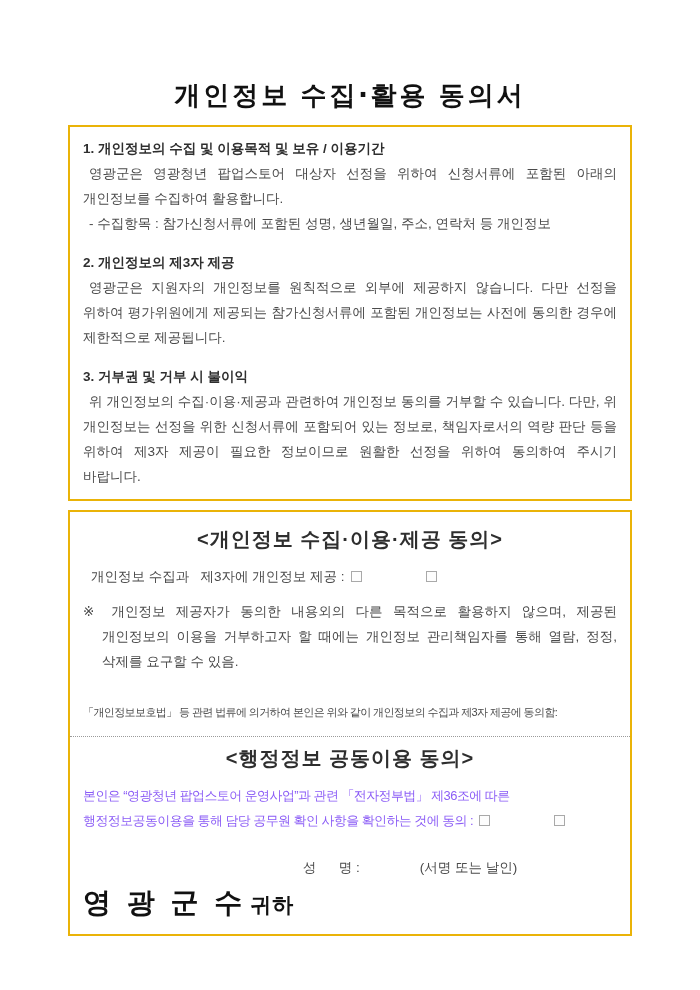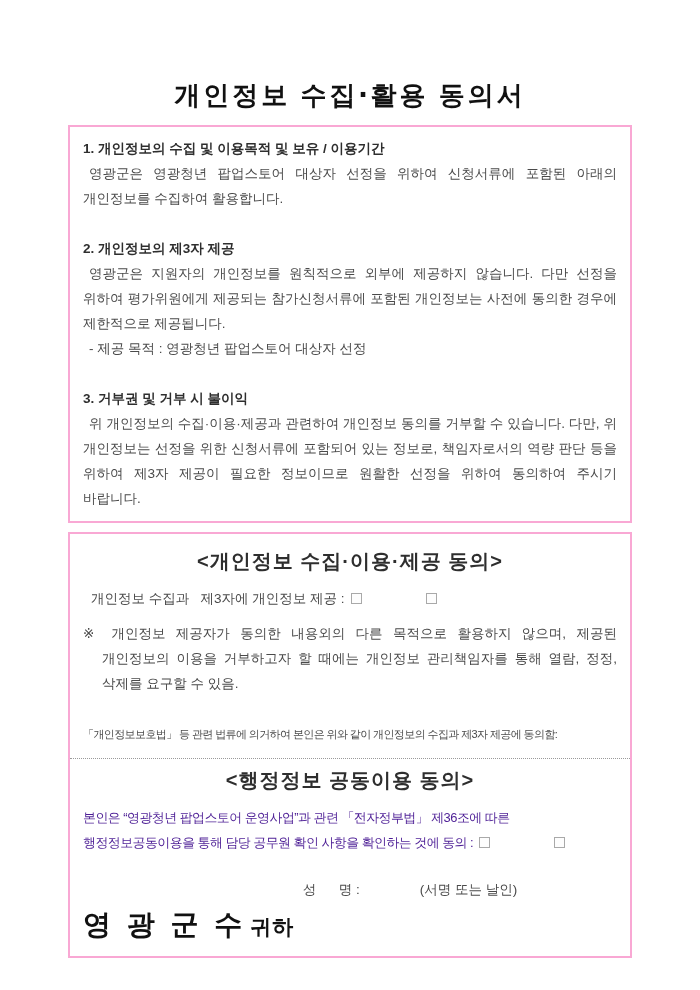--- a/index.html
+++ b/index.html
@@ -21,37 +21,37 @@
   .doc-title {
     text-align: center;
     font-size: 26px;
     font-weight: bold;
     color: #111;
     letter-spacing: 3px;
     margin-bottom: 12px;
     font-family: "Liberation Sans", "DejaVu Sans", sans-serif;
   }
   .box {
-    border: 2px solid #f9a8d4;
+    border: 2px solid #eab308;
     background: #fff;
     padding: 9px 13px 10px 13px;
     font-size: 13.5px;
     line-height: 25px;
     text-align: justify;
     word-break: keep-all;
   }
   .box + .box { margin-top: 9px; }
   .sec-heading {
     font-weight: bold;
     color: #2e2e2e;
     text-align: left;
   }
   .sec-body { color: #4a4a4a; }
   .sec-item { color: #4a4a4a; text-align: left; padding-left: 6px; }
-  .gap-top { margin-top: 25px; }
+  .gap-top { margin-top: 14px; }
   .indent1 { text-indent: 6px; }
   .consent-heading {
     text-align: center;
     font-weight: bold;
     color: #2e2e2e;
     margin: 6px 0 12px 0;
     font-size: 20px;
     letter-spacing: 1px;
   }
   .checkbox-line {
@@ -85,21 +85,21 @@
     text-align: left;
   }
   .dotted-sep {
     border: none;
     border-top: 1px dotted #9a9a9a;
     margin: 11px -13px 9px -13px;
   }
   .admin-body {
     font-size: 12.9px;
     letter-spacing: -0.5px;
-    color: #4c1d95;
+    color: #8b5cf6;
     text-align: left;
   }
   .date-line {
     white-space: pre;
     text-align: center;
     margin-top: 28px;
     color: #4a4a4a;
   }
   .signature-line {
     white-space: pre;
@@ -130,24 +130,24 @@
 </head>
 <body>
 
 <div class="page">
 
   <div class="doc-title">개인정보 수집‧활용 동의서</div>
 
   <div class="box">
     <div class="sec-heading">1. 개인정보의 수집 및 이용목적 및 보유 / 이용기간</div>
     <div class="sec-body indent1">영광군은 영광청년 팝업스토어 대상자 선정을 위하여 신청서류에 포함된 아래의 개인정보를 수집하여 활용합니다.</div>
+    <div class="sec-item">- 수집항목 : 참가신청서류에 포함된 성명, 생년월일, 주소, 연락처 등 개인정보</div>
 
     <div class="sec-heading gap-top">2. 개인정보의 제3자 제공</div>
     <div class="sec-body indent1">영광군은 지원자의 개인정보를 원칙적으로 외부에 제공하지 않습니다. 다만 선정을 위하여 평가위원에게 제공되는 참가신청서류에 포함된 개인정보는 사전에 동의한 경우에 제한적으로 제공됩니다.</div>
-    <div class="sec-item">- 제공 목적 : 영광청년 팝업스토어 대상자 선정</div>
 
     <div class="sec-heading gap-top">3. 거부권 및 거부 시 불이익</div>
     <div class="sec-body indent1">위 개인정보의 수집·이용·제공과 관련하여 개인정보 동의를 거부할 수 있습니다. 다만, 위 개인정보는 선정을 위한 신청서류에 포함되어 있는 정보로, 책임자로서의 역량 판단 등을 위하여 제3자 제공이 필요한 정보이므로 원활한 선정을 위하여 동의하여 주시기 바랍니다.</div>
   </div>
 
   <div class="box">
 
     <div class="consent-heading">&lt;개인정보 수집·이용·제공 동의&gt;</div>
 
     <div class="checkbox-line"><span>개인정보 수집과   제3자에 개인정보 제공 :</span><span class="checkbox cb-gap1"></span><span class="checkbox cb-gap2"></span></div>

